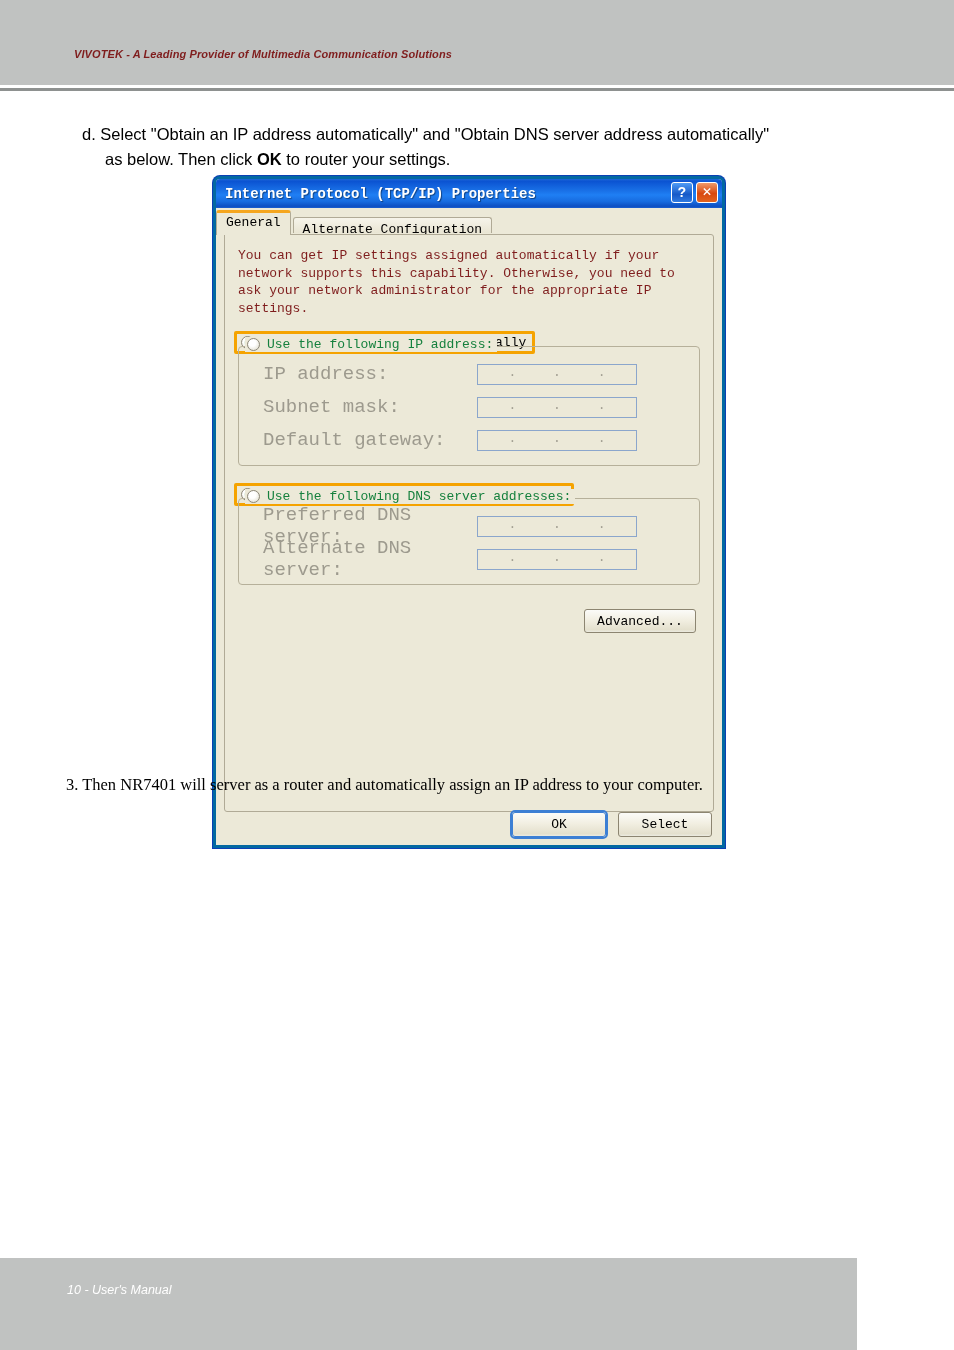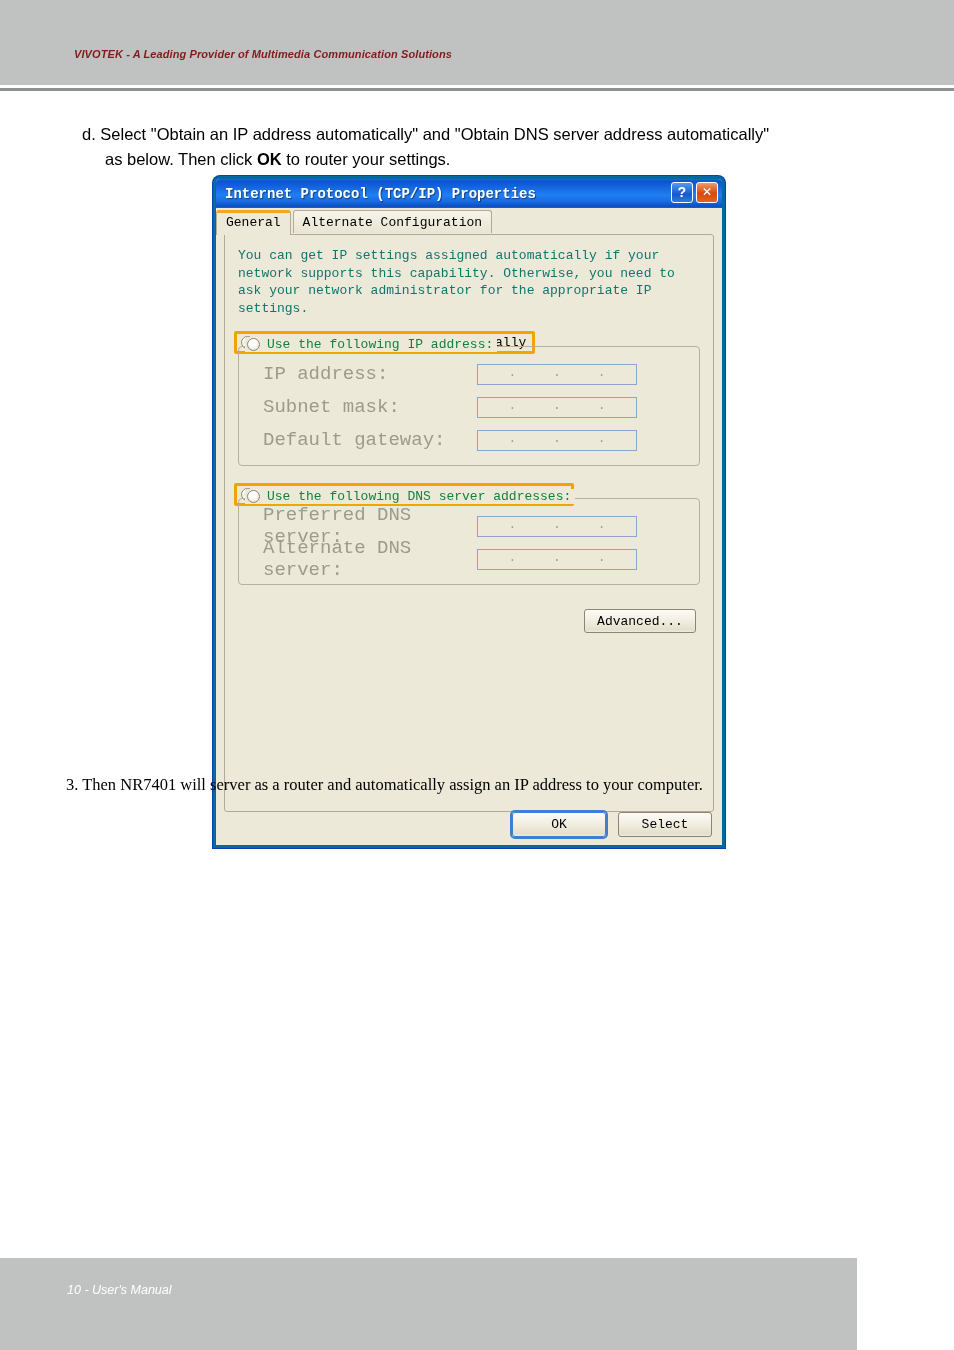--- a/index.html
+++ b/index.html
@@ -145,21 +145,21 @@
     height: 26px;
     background: #ece9d8;
     display: flex;
     align-items: flex-end;
   }
   .tab {
     font-size: 13px;
     color: #000000;
     padding: 3px 9px 3px 9px;
     box-sizing: border-box;
-    height: 23px;
+    height: 16px;
     line-height: 17px;
     white-space: nowrap;
     border: 1px solid #b0aa96;
     border-bottom: none;
     border-radius: 3px 3px 0 0;
     background: #f1efe2;
     position: relative;
   }
   .tab.active {
     background: #ece9d8;
@@ -181,21 +181,21 @@
     height: 578px;
     border: 1px solid #b0aa96;
     border-radius: 0 3px 3px 3px;
     background: #ece9d8;
     box-sizing: border-box;
     padding: 12px 13px 0 13px;
   }
 
   .desc {
     font-size: 13px;
-    color: #0f766e;
+    color: #7f1d1d;
     line-height: 17.5px;
     width: 455px;
     margin-bottom: 14px;
   }
   .radio {
     width: 13px;
     height: 13px;
     border-radius: 50%;
     box-sizing: border-box;
     background: radial-gradient(circle at 40% 35%, #ffffff 35%, #e8e6da 75%, #f7f6f0 100%);

